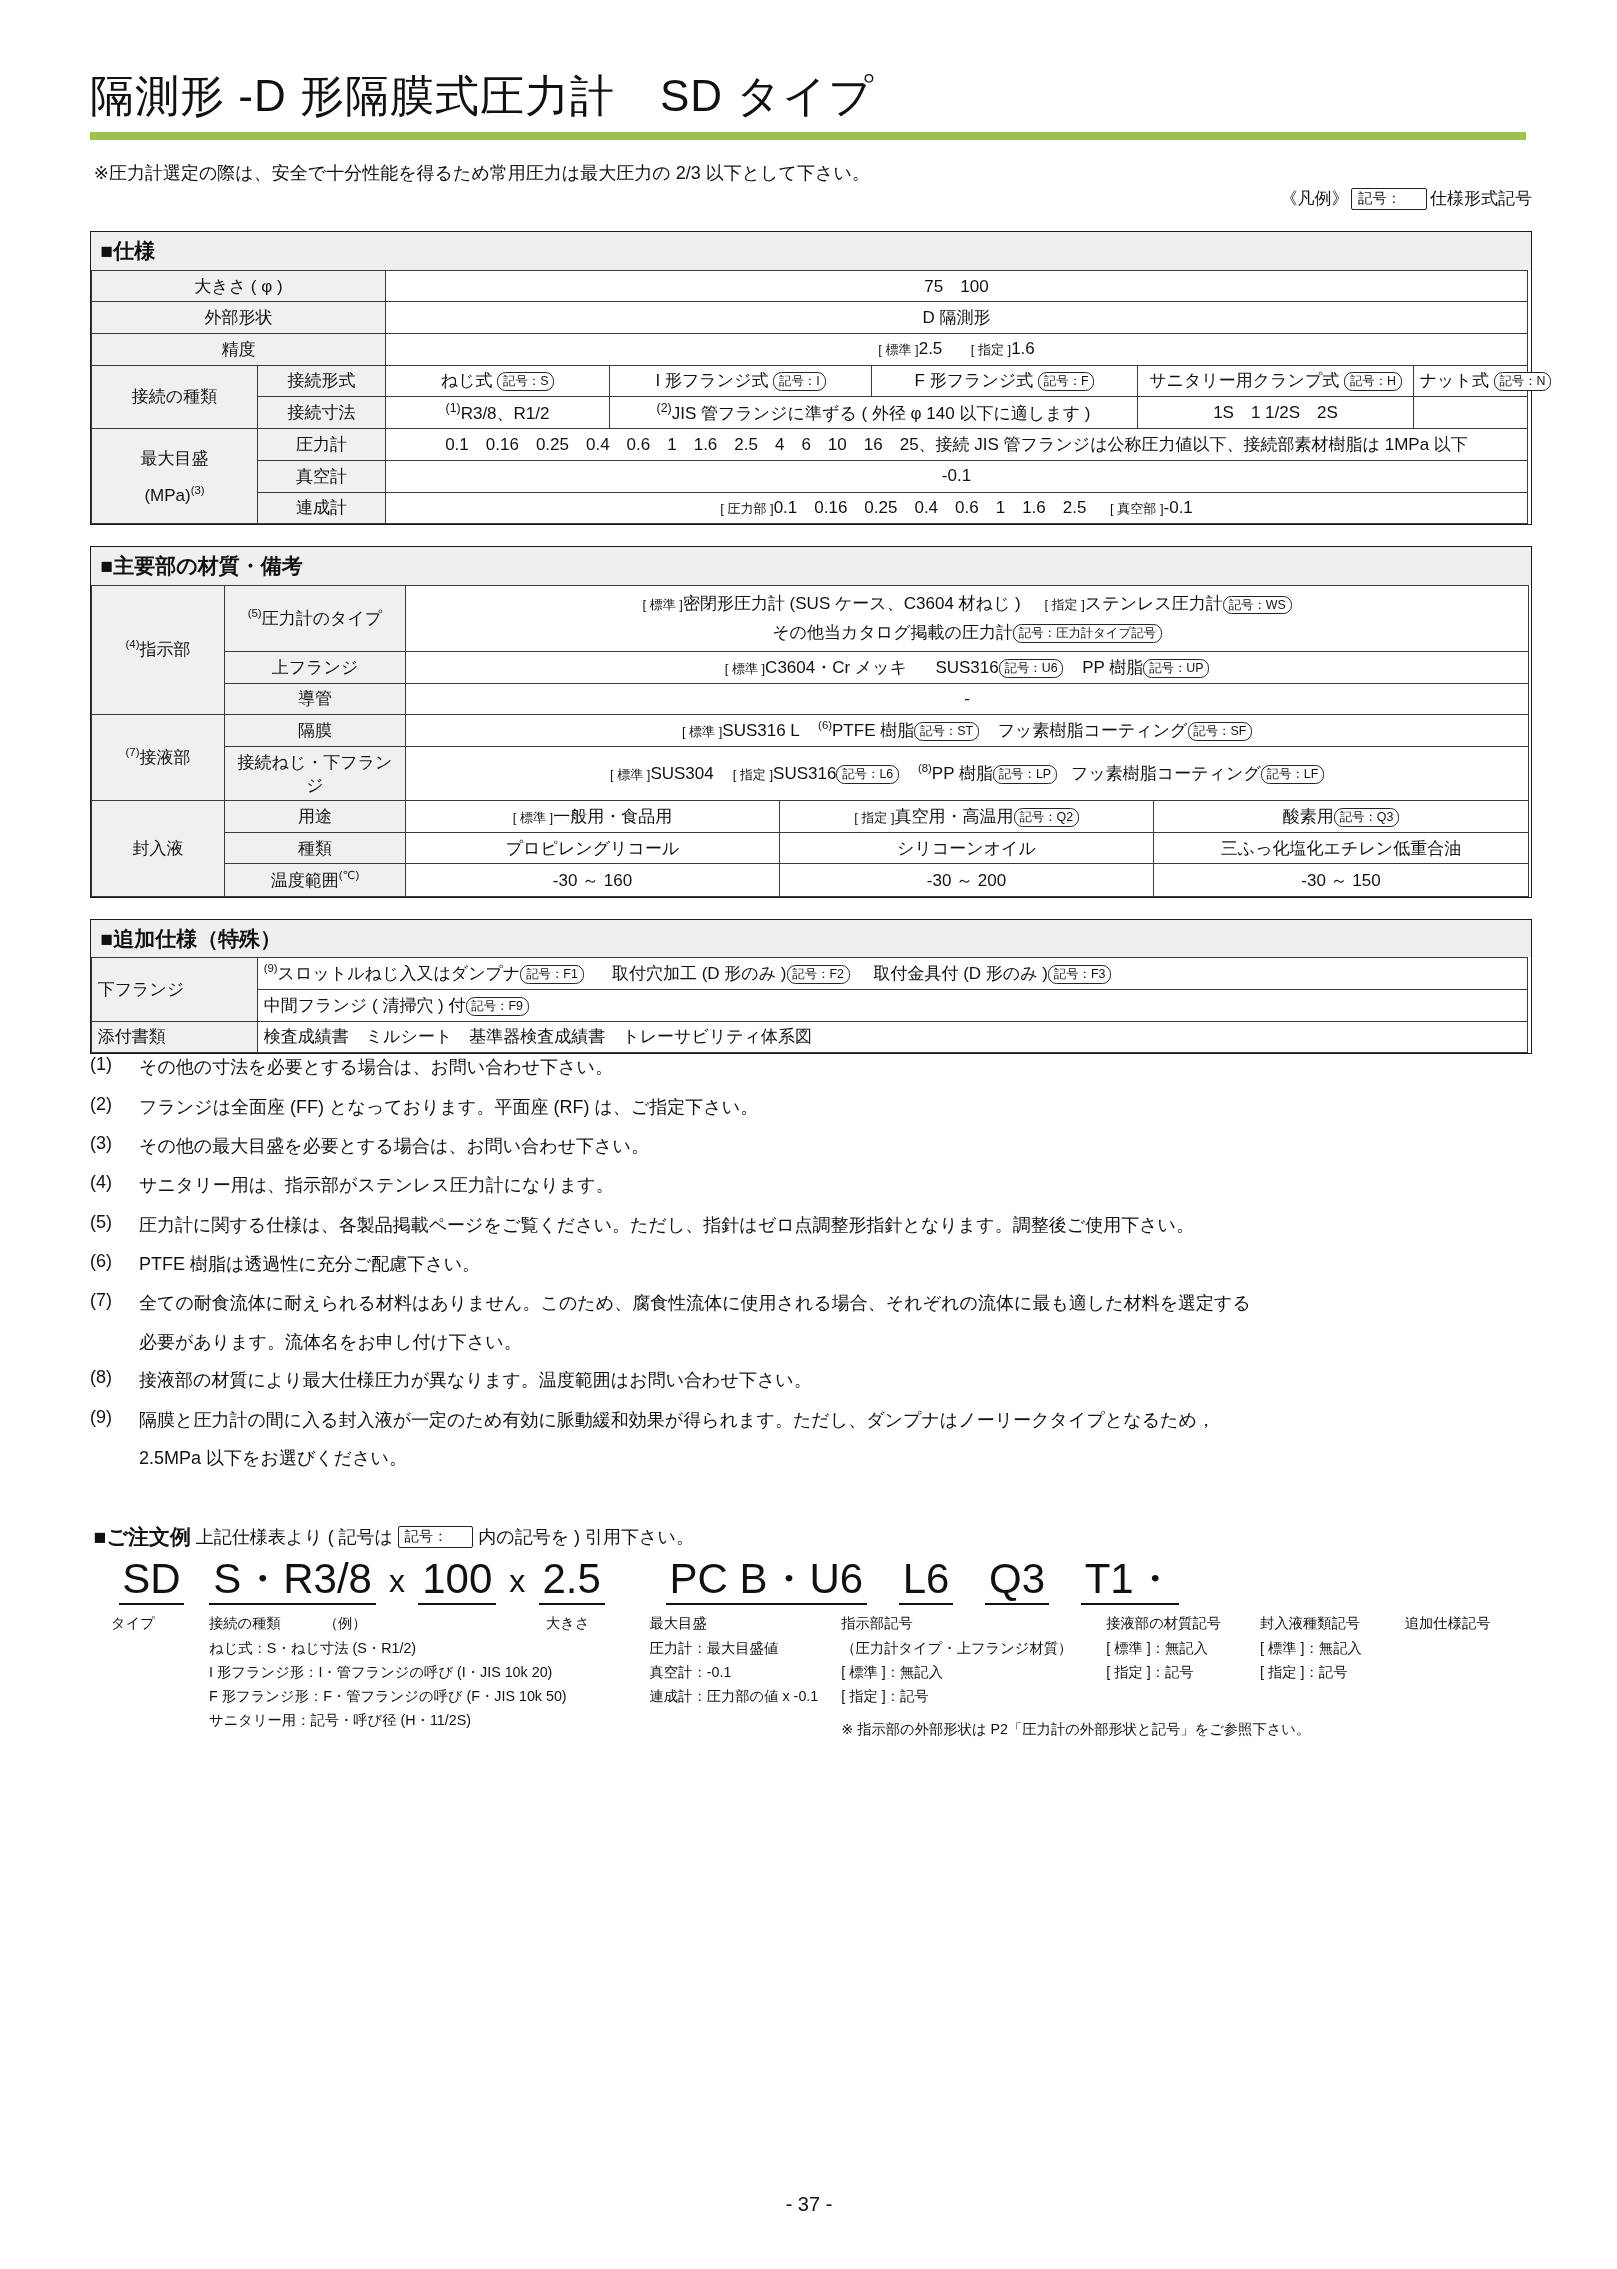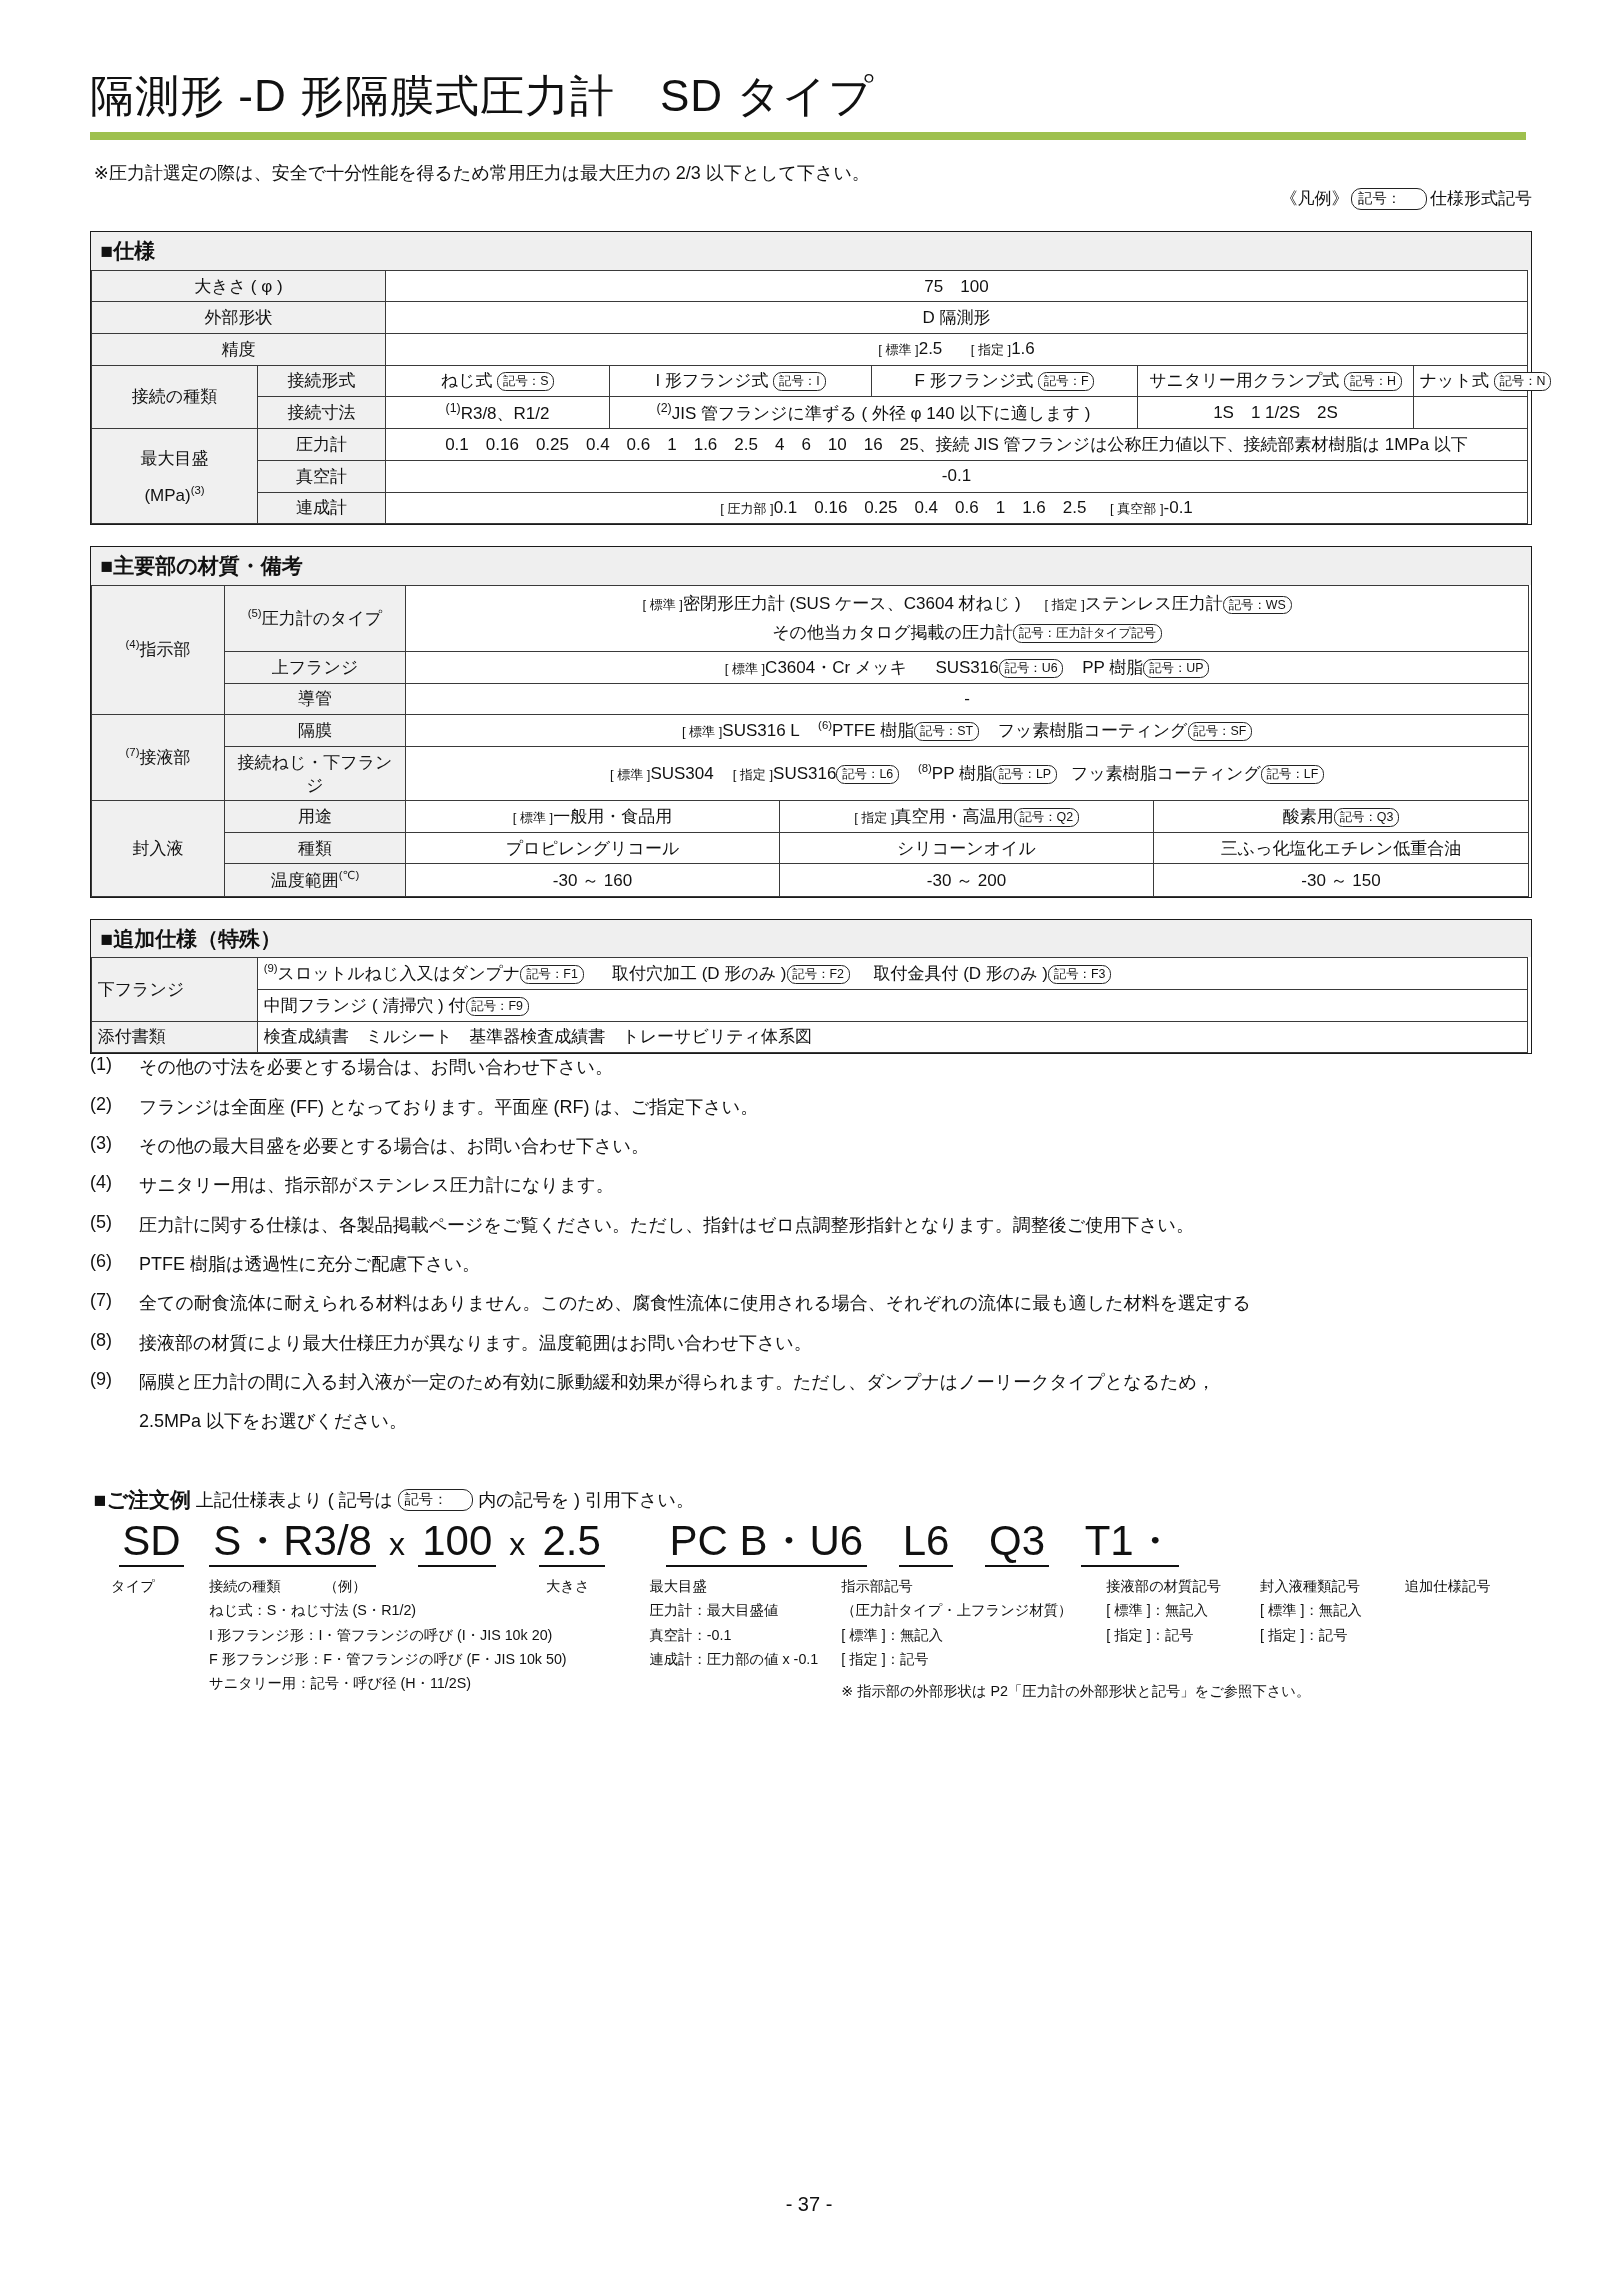--- a/index.html
+++ b/index.html
@@ -18,21 +18,21 @@
   .title-rule { height:8.6px; background:#9ec04e; width:1436px; margin:3.8px 0 21px 0; }
 
   
   .features { margin:0 0 0 28.5px; padding:0; list-style:none; }
   .features li { display:flex; align-items:flex-start; margin-bottom:17px; font-size:20px; }
   .bullet-dot { width:13.3px; height:13.3px; border-radius:50%; background:#1a1a1a; margin:6.7px 21px 0 0; flex:0 0 auto; }
 
   .note-star { font-size:18px; margin:13.3px 0 1.9px 3.8px; }
   .legend-line { font-size:17px; margin:0 0 5.7px 3.8px; display:flex; align-items:center; gap:3px;justify-content:flex-end; }
   .sym-pill {
-    display:inline-block; border:1.3px solid #222; border-radius:10px;
+    display:inline-block; border:1.3px solid #222; border-radius:2px;
     padding:1px 25px 1px 5.7px; font-size:14.3px; line-height:1.25; background:#fff;
   }
 
   
   .sec-head {
     border:1.9px solid #1a1a1a; background:#efefef;
     font-size:21px; font-weight:bold; padding:4.8px 9.5px;
     border-bottom:none;
   }
   .sec-wrap { margin-top:21px; }
@@ -311,20 +311,21 @@
         <div class="rem-tx">圧力計に関する仕様は、各製品掲載ページをご覧ください。ただし、指針はゼロ点調整形指針となります。調整後ご使用下さい。</div>
       </div>
     <div class="rem-row">
         <div class="rem-no">(6)</div>
         <div class="rem-tx">PTFE 樹脂は透過性に充分ご配慮下さい。</div>
       </div>
     <div class="rem-row">
         <div class="rem-no">(7)</div>
         <div class="rem-tx">全ての耐食流体に耐えられる材料はありません。このため、腐食性流体に使用される場合、それぞれの流体に最も適した材料を選定する</div>
       </div>
+    <div class="rem-cont">必要があります。流体名をお申し付け下さい。</div>
     <div class="rem-row">
         <div class="rem-no">(8)</div>
         <div class="rem-tx">接液部の材質により最大仕様圧力が異なります。温度範囲はお問い合わせ下さい。</div>
       </div>
     <div class="rem-row">
         <div class="rem-no">(9)</div>
         <div class="rem-tx">隔膜と圧力計の間に入る封入液が一定のため有効に脈動緩和効果が得られます。ただし、ダンプナはノーリークタイプとなるため，</div>
       </div>
     <div class="rem-cont">2.5MPa 以下をお選びください。</div>
   </div>

